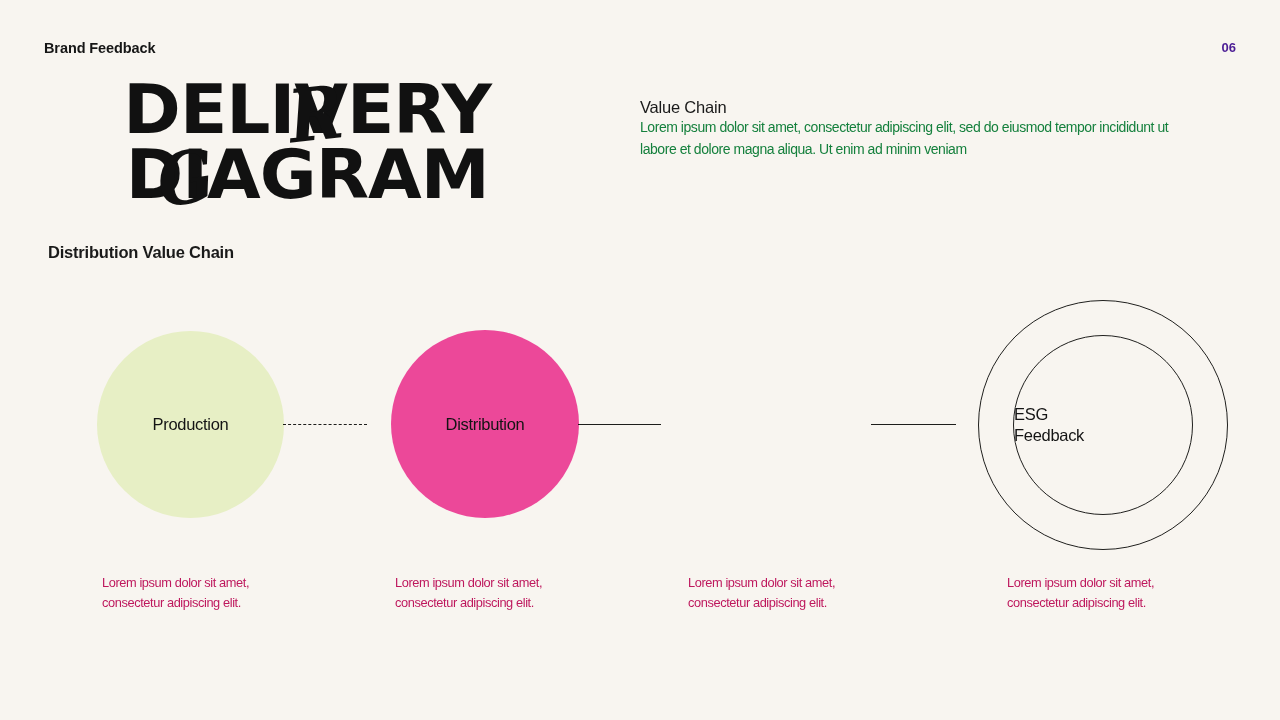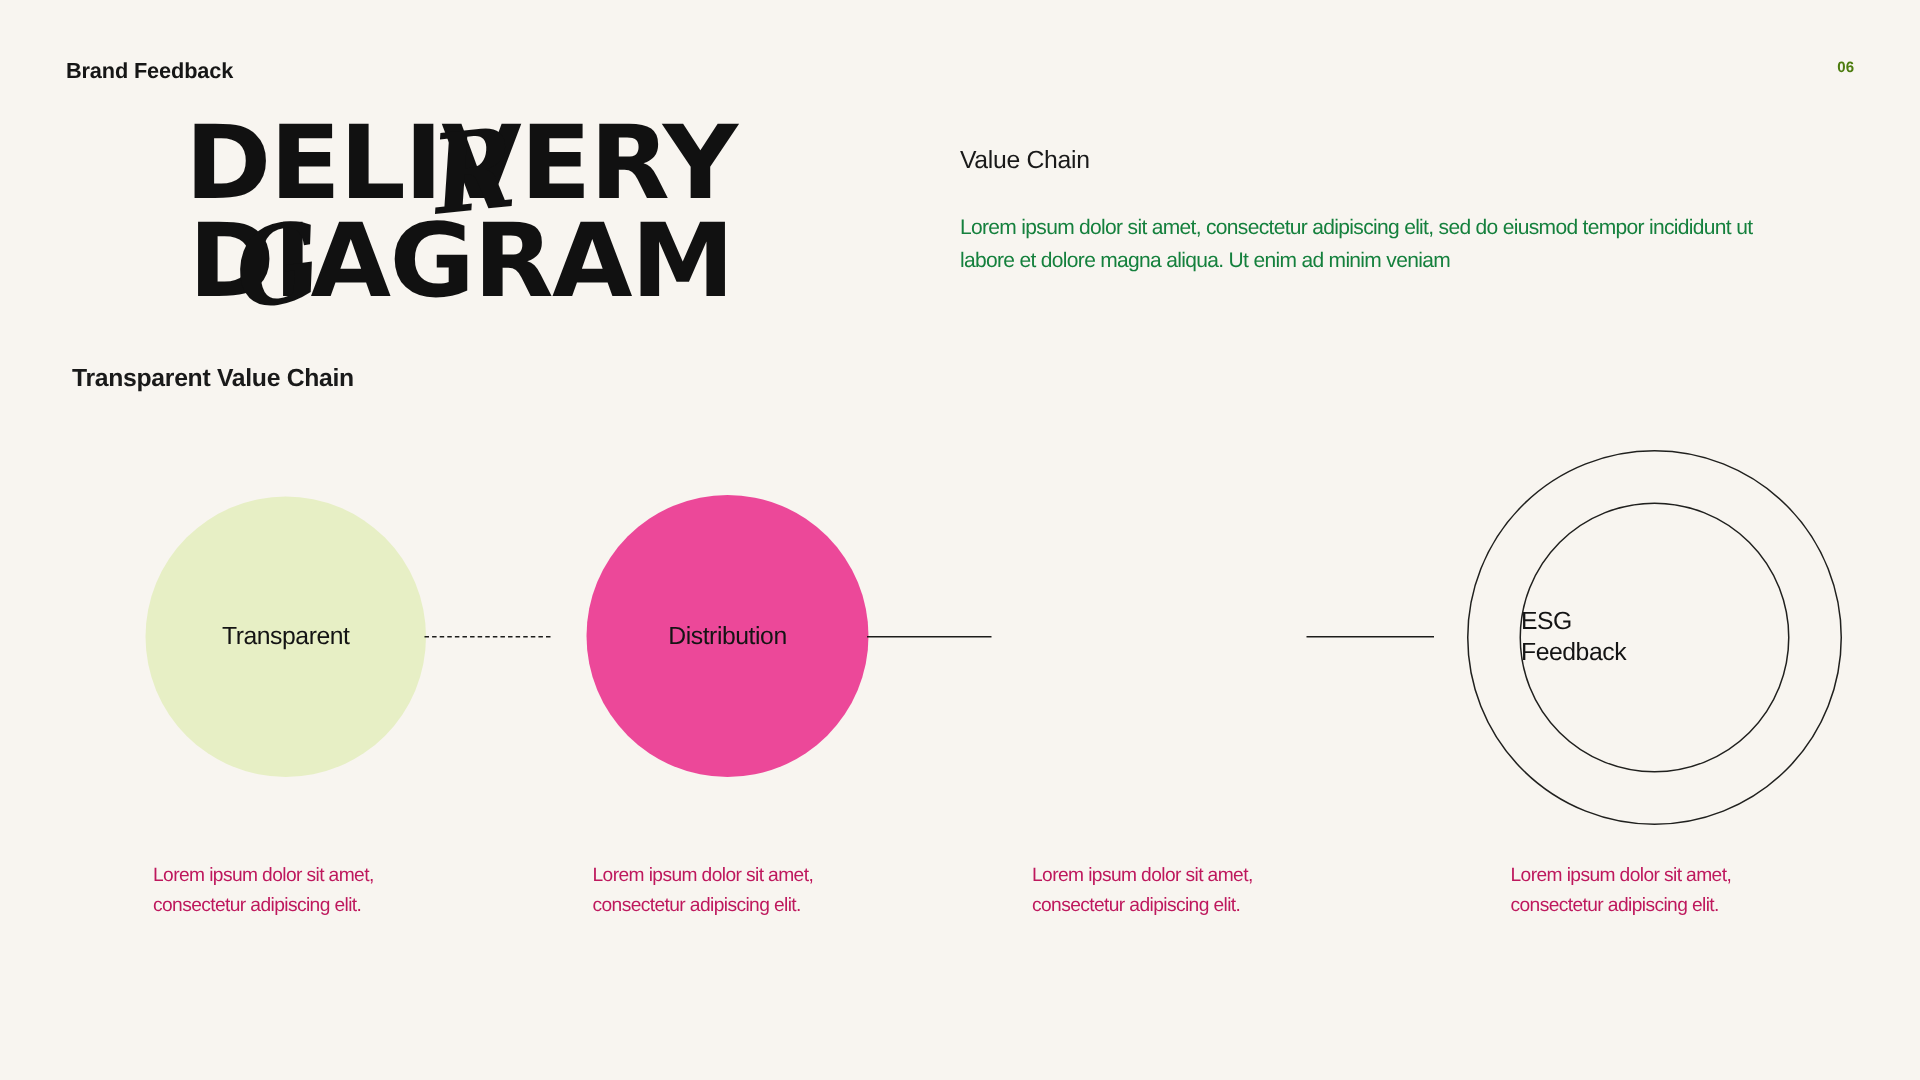--- a/index.html
+++ b/index.html
@@ -20,22 +20,22 @@
 
   
   .brand-label {
     position:absolute; left:44px; top:40px;
     font-size:14.5px; font-weight:bold;
     letter-spacing:-0.1px;
     color:#161616;
   }
   .page-number {
     position:absolute; right:44px; top:40px;
-    font-size:10px; font-weight:bold;
-    color:#4d7c0f;
+    font-size:13px; font-weight:bold;
+    color:#4c1d95;
   }
 
   
   .title-block {
     position:absolute; left:42px; top:78px;
     width:520px;
     text-align:center;
   }
   .title-line {
     position:relative;
@@ -79,21 +79,21 @@
     color:#1a1a1a;
   }
 
   
   .intro {
     position:absolute; left:640px; top:98px; width:560px;
   }
   .intro-title {
     font-size:16.5px; font-weight:400; color:#1a1a1a;
     letter-spacing:-0.2px;
-    margin-bottom:24px;
+    margin-bottom:0;
   }
   .intro-body {
     font-size:14px; line-height:1.55; color:#15803d;
     letter-spacing:-0.45px;
     max-width:548px;
   }
 
   
   .diagram { position:absolute; left:0; top:0; width:1280px; height:720px; }
 
@@ -163,31 +163,31 @@
   <div class="brand-label">Brand Feedback</div>
   <div class="page-number">06</div>
 
   <div class="title-block">
     <div class="title-line l1">DELIVERY</div>
     <div class="title-line l2">DIAGRAM</div>
     <span class="script-overlay script-r">R</span>
     <span class="script-overlay script-g">G</span>
   </div>
 
-  <div class="subtitle">Transparent Value Chain</div>
+  <div class="subtitle">Distribution Value Chain</div>
 
   <div class="intro">
     <div class="intro-title">Value Chain</div>
     <div class="intro-body">Lorem ipsum dolor sit amet, consectetur adipiscing elit, sed do eiusmod tempor incididunt ut labore et dolore magna aliqua. Ut enim ad minim veniam</div>
   </div>
 
   <div class="diagram">
 
     <div class="node node-1">
-      <span class="node-label">Transparent</span>
+      <span class="node-label">Production</span>
     </div>
 
     <div class="node node-2">
       <span class="node-label">Distribution</span>
     </div>
 
 
     <div class="node-4-outer"></div>
     <div class="node-4-inner">
       <span class="node-label">

